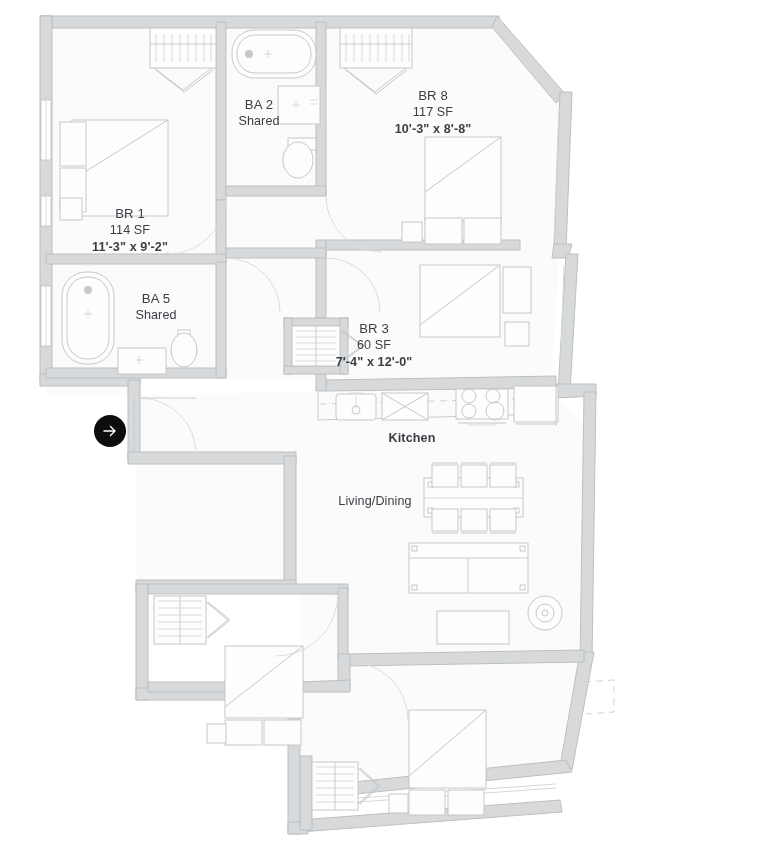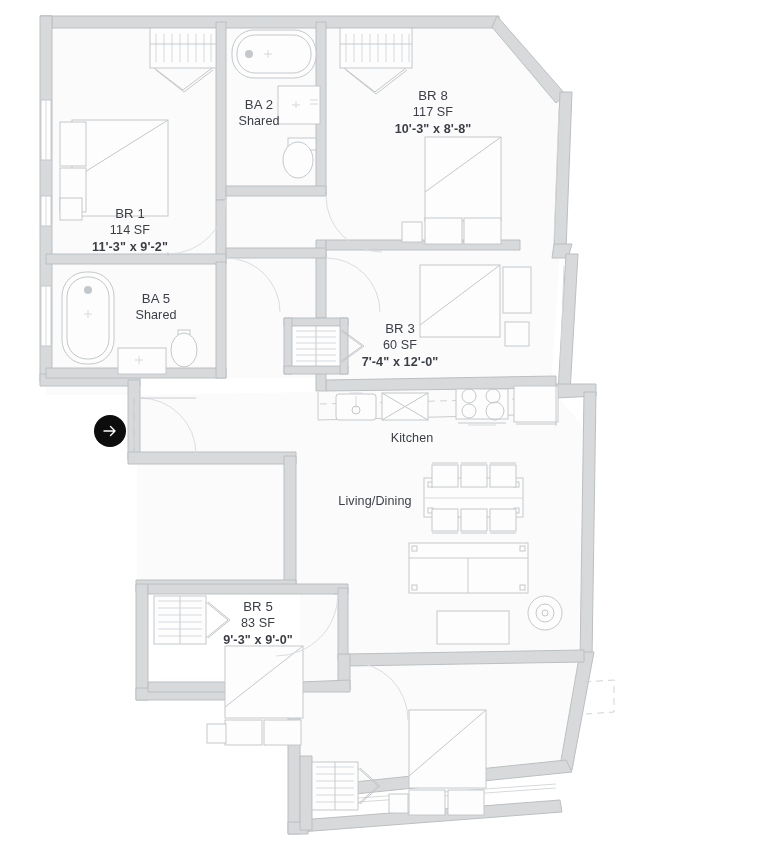--- a/index.html
+++ b/index.html
@@ -357,44 +357,39 @@
     <span class="area">114 SF</span>
     <span class="dims">11'-3" x 9'-2"</span>
   </div>
 
   <div class="lbl" style="left:363px; top:87px; width:140px;">
     <span class="name">BR 8</span>
     <span class="area">117 SF</span>
     <span class="dims">10'-3" x 8'-8"</span>
   </div>
 
-  <div class="lbl" style="left:330px; top:320px; width:140px;">
+  <div class="lbl" style="left:304px; top:320px; width:140px;">
     <span class="name">BR 3</span>
     <span class="area">60 SF</span>
     <span class="dims">7'-4" x 12'-0"</span>
   </div>
 
 
-  <div class="lbl" style="left:188px; top:598px; width:140px;">
-    <span class="name">BR 5</span>
-    <span class="area">83 SF</span>
-    <span class="dims">9'-3" x 9'-0"</span>
-  </div>
 
   <div class="lbl" style="left:96px; top:290px; width:120px;">
     <span class="name">BA 5</span>
     <span class="area">Shared</span>
   </div>
 
   <div class="lbl" style="left:199px; top:96px; width:120px;text-align:center;">
     <span class="name">BA 2</span>
     <span class="area">Shared</span>
   </div>
 
-  <div class="lbl one" style="left:352px; top:430px; width:120px;">
+  <div class="lbl one" style="left:352px; top:430px; width:120px;font-weight:bold;">
     <span class="name">Kitchen</span>
   </div>
 
   <div class="lbl one" style="left:315px; top:493px; width:120px;">
     <span class="name">Living/Dining</span>
   </div>
 
   <div class="entry-marker" style="left:94px; top:415px;">
     <svg width="18" height="18" viewBox="0 0 18 18">
       <path d="M3 9 L14 9 M9.5 4.5 L14 9 L9.5 13.5" fill="none" stroke="#ffffff" stroke-width="1.4" stroke-linecap="round" stroke-linejoin="round"></path>

